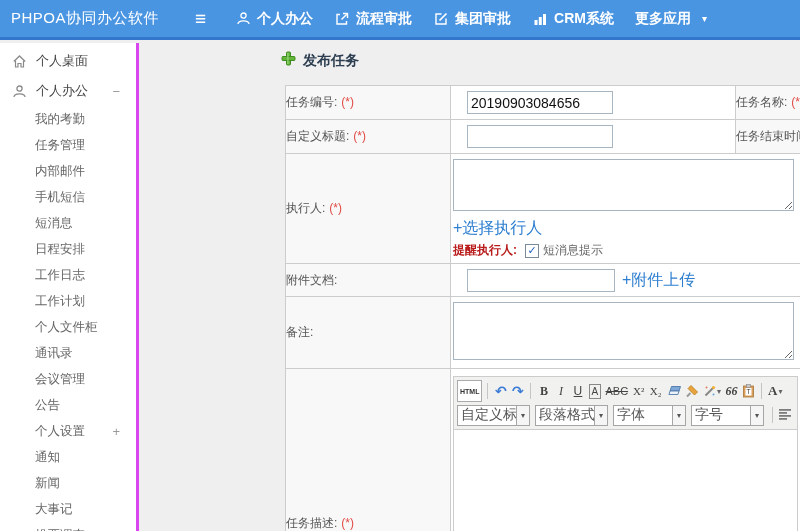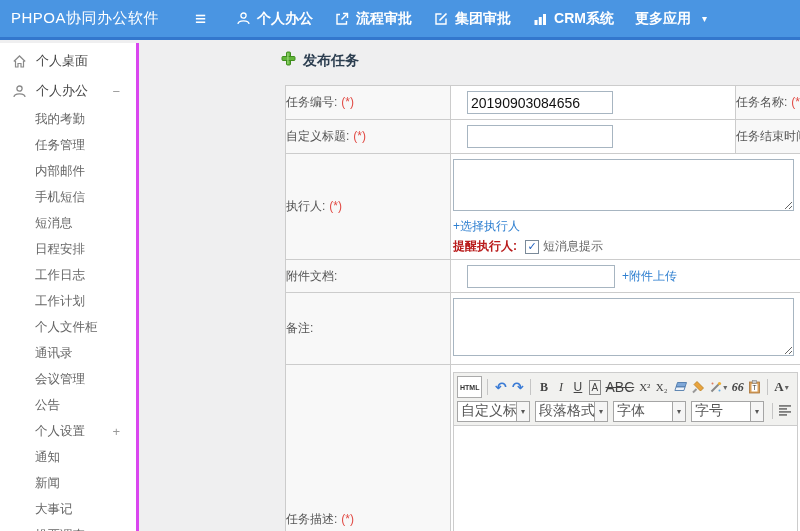--- a/index.html
+++ b/index.html
@@ -39,21 +39,21 @@
   }
   table.form td{border:1px solid #ccc;padding:0;vertical-align:middle;}
   td.lbl{background:#f8f8f8;padding-left:8px;}
   .req{color:#e14b45;margin-left:4px;}
   input.txt{height:21px;width:138px;border:1px solid #a7b5c1;margin-left:16px;
     font-size:13px;padding:0 3px;font-family:inherit;box-sizing:content-box;}
   input#task-no{font-size:14px;color:#111;}
   textarea.big{width:341px;height:52px;border:1px solid #a7b5c1;margin:5px 0 0 2px;
     font-family:inherit;box-sizing:border-box;}
   textarea.remark{height:58px;margin:5px 0 5px 2px;}
-  .link{color:#2e7fd0;font-size:12px;text-decoration:none;cursor:pointer;}
+  .link{color:#2e7fd0;font-size:16px;text-decoration:none;cursor:pointer;}
   .exec-links{margin:4px 0 0 2px;}
   .remind{margin:3px 0 4px 2px;font-size:12px;color:#666;display:flex;align-items:center;}
   .remind b{color:#b91c1c;}
   .checkbox{display:inline-flex;width:12px;height:12px;border:1px solid #7a8a99;background:#fff;
     margin:0 4px 0 8px;align-items:center;justify-content:center;cursor:pointer;}
   .check{color:#1d5fbf;font-size:11px;font-weight:bold;line-height:1;}
   .attach-wrap{display:flex;align-items:center;}
   .attach-wrap .link{margin-left:7px;}
   td.desc-cell{vertical-align:top;}
   
@@ -62,21 +62,21 @@
   .ed-row{display:flex;align-items:center;gap:2px;height:24px;overflow:hidden;}
   .ed-btn{min-width:13px;height:18px;display:flex;align-items:center;justify-content:center;
     font-size:12px;color:#444;cursor:pointer;padding:0 1px;flex:none;}
   .ed-sep{width:1px;height:16px;background:#c5c5c5;margin:0 3px;flex:none;}
   .ed-html{border:1px solid #aaa;background:#fff;font-size:7px;padding:1px 2px;font-weight:bold;color:#333;}
   .g-undo,.g-redo{color:#3a7bd5;font-size:14px;font-weight:bold;}
   .g-bold{font-weight:bold;font-family:"Liberation Serif","DejaVu Serif",serif;}
   .g-italic{font-style:italic;font-family:"Liberation Serif","DejaVu Serif",serif;}
   .g-under{text-decoration:underline;}
   .g-abox{border:1px solid #888;font-size:10px;padding:0 2px;height:13px;line-height:13px;}
-  .g-strike{text-decoration:line-through;font-size:14px;letter-spacing:0;}
+  .g-strike{text-decoration:line-through;font-size:11px;letter-spacing:0;}
   .g-supsub{font-size:11px;font-family:"Liberation Serif","DejaVu Serif",serif;}
   .g-quote{font-weight:bold;font-style:italic;font-family:"Liberation Serif","DejaVu Serif",serif;font-size:12px;}
   .g-fontcolor{font-family:"Liberation Serif","DejaVu Serif",serif;font-weight:bold;font-size:13px;}
   .ed-caret{font-size:8px;color:#666;margin-left:1px;}
   .ed-select{display:flex;align-items:center;border:1px solid #a5a5a5;background:#fff;height:19px;margin-right:3px;flex:none;cursor:pointer;}
   .ed-sel-text{width:52px;padding:0 3px;font-size:14px;color:#555;overflow:hidden;white-space:nowrap;}
   .ed-sel-caret{border-left:1px solid #a5a5a5;width:12px;height:100%;display:flex;align-items:center;
     justify-content:center;font-size:8px;color:#555;background:#f5f5f5;}
   .align-ic{flex:none;cursor:pointer;}
   .ed-content{height:240px;background:#fff;cursor:text;}

